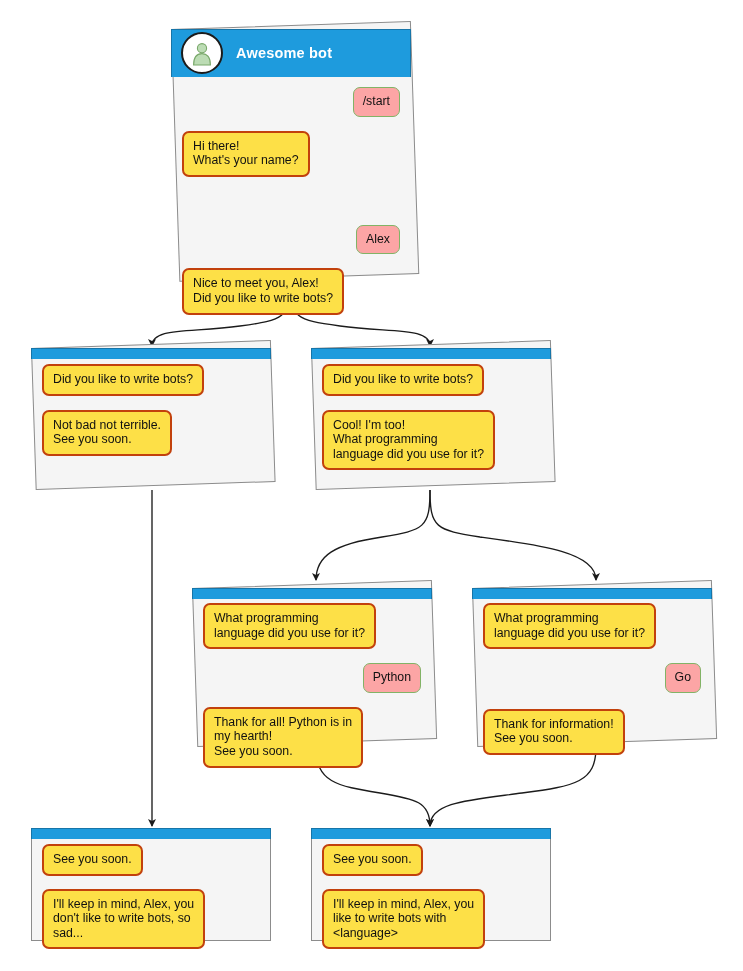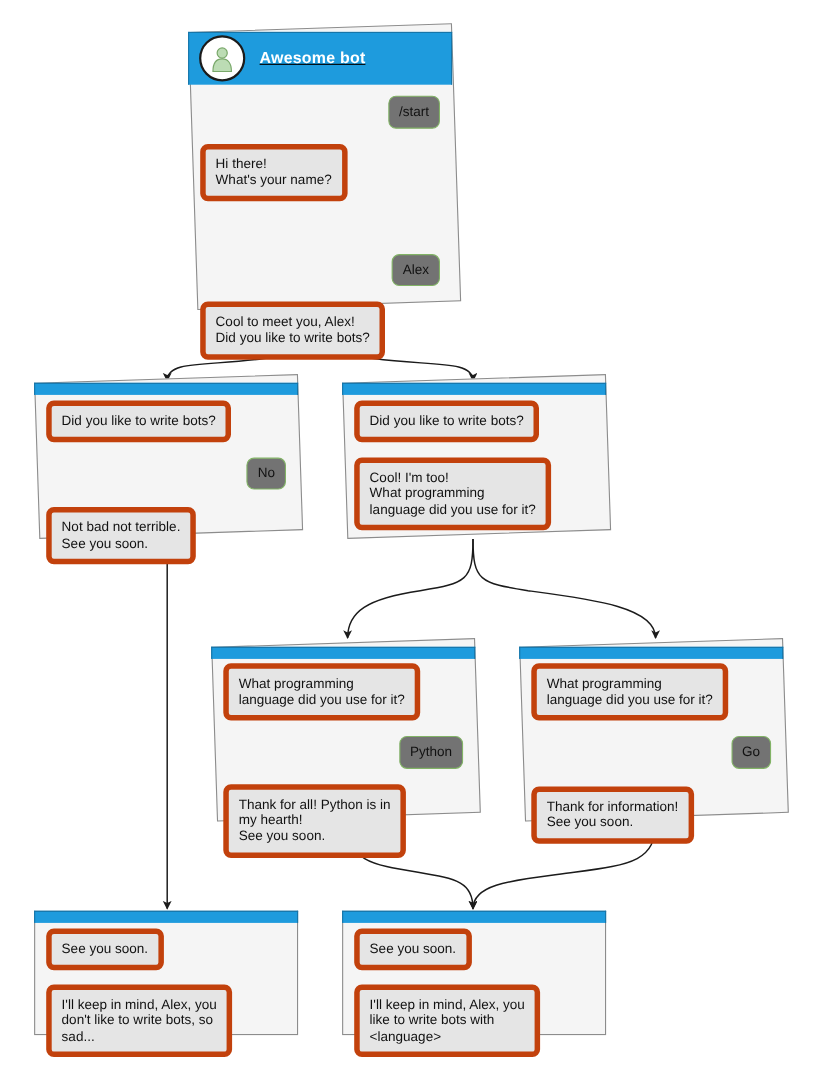--- a/index.html
+++ b/index.html
@@ -30,21 +30,20 @@
     border:1px solid #1775a8;
     border-bottom:none;
   }
   .card-inner{position:absolute;left:0;top:0;width:100%;}
 
   
   .root-bar{
     display:flex;align-items:center;
     height:48px;
     padding-left:10px;
-    text-decoration:underline;
   }
   .avatar{
     width:38px;height:38px;border-radius:50%;
     background:#ffffff;border:2px solid #1b1b1b;
     display:flex;align-items:center;justify-content:center;
     flex:0 0 auto;
   }
   .bot-title{
     color:#ffffff;font-weight:bold;font-size:14.5px;
     margin-left:13px;letter-spacing:.2px;
@@ -58,22 +57,22 @@
   .bubble{
     box-sizing:border-box;
     font-size:12.3px;
     line-height:14.6px;
     color:#111111;
     border-radius:7px;
     padding:6px 9px 7px 9px;
     white-space:pre-line;
     display:inline-block;
   }
-  .bubble.bot{background:#e5e5e5;border:5px solid #c2410c;}
-  .bubble.user{background:#737373;border:1px solid #82b366;}
+  .bubble.bot{background:#fde047;border:2px solid #c2410c;}
+  .bubble.user{background:#fca5a5;border:1px solid #82b366;}
 </style>
 </head>
 <body>
 
 <svg id="edges" viewBox="0 0 743 971" width="743" height="971">
   <defs>
     <marker id="arrow" markerWidth="10" markerHeight="10" refX="7" refY="4" orient="auto" markerUnits="userSpaceOnUse">
       <path d="M0,0 L8,4 L0,8 L2,4 Z" fill="#1b1b1b"></path>
     </marker>
   </defs>
@@ -110,37 +109,34 @@
         <span class="bubble user">/start</span>
       </div>
       <div class="row left" style="margin-bottom:22px;">
         <span class="bubble bot">Hi there!
 What's your name?</span>
       </div>
       <div class="row right" style="margin-bottom:14px;margin-top:48px;">
         <span class="bubble user">Alex</span>
       </div>
       <div class="row left">
-        <span class="bubble bot">Cool to meet you, Alex!
+        <span class="bubble bot">Nice to meet you, Alex!
 Did you like to write bots?</span>
       </div>
     </div>
   </div>
 </div>
 
 <div class="card skew" style="left:31px;top:348px;width:240px;height:142px;">
   <div class="card-body" style="width:240px;height:142px;"></div>
   <div class="card-bar" style="width:240px;height:11px;"></div>
   <div class="card-inner">
     <div class="msgs" style="padding:16px 11px 0 11px;">
       <div class="row left" style="margin-bottom:14px;">
         <span class="bubble bot">Did you like to write bots?</span>
-      </div>
-      <div class="row right" style="margin-bottom:16px;">
-        <span class="bubble user">No</span>
       </div>
       <div class="row left">
         <span class="bubble bot">Not bad not terrible.
 See you soon.</span>
       </div>
     </div>
   </div>
 </div>
 
 <div class="card skew" style="left:311px;top:348px;width:240px;height:142px;">

